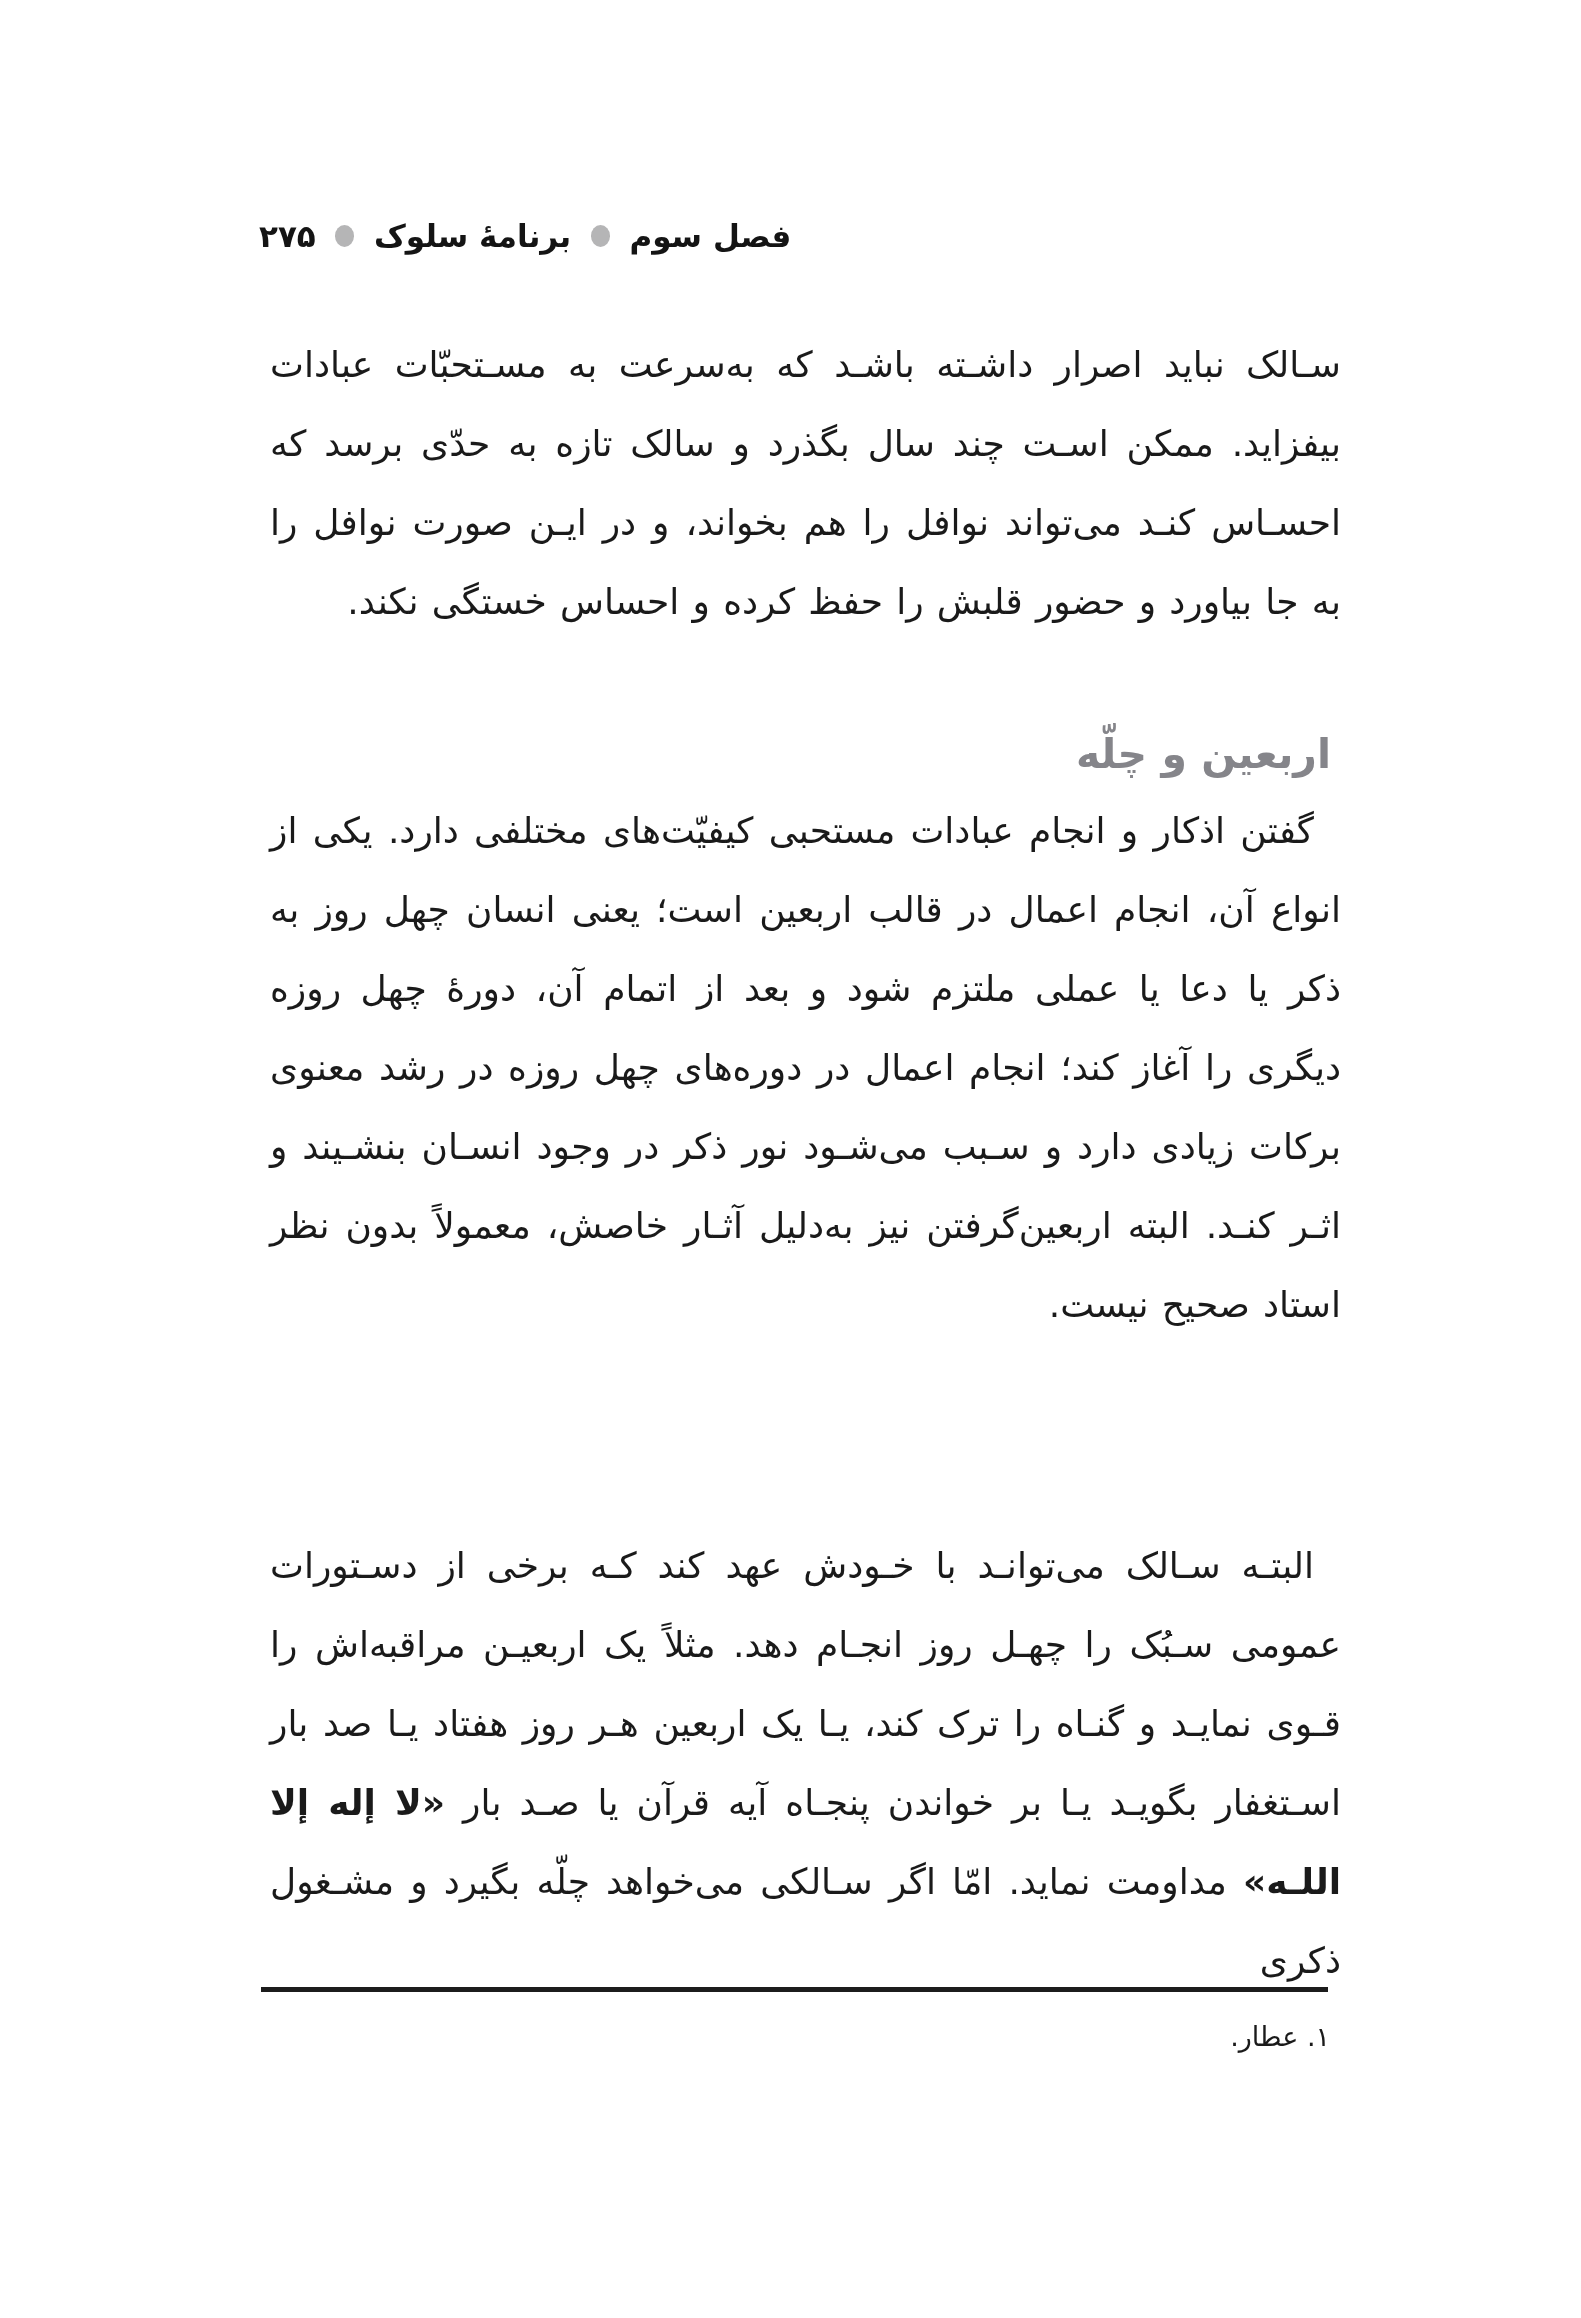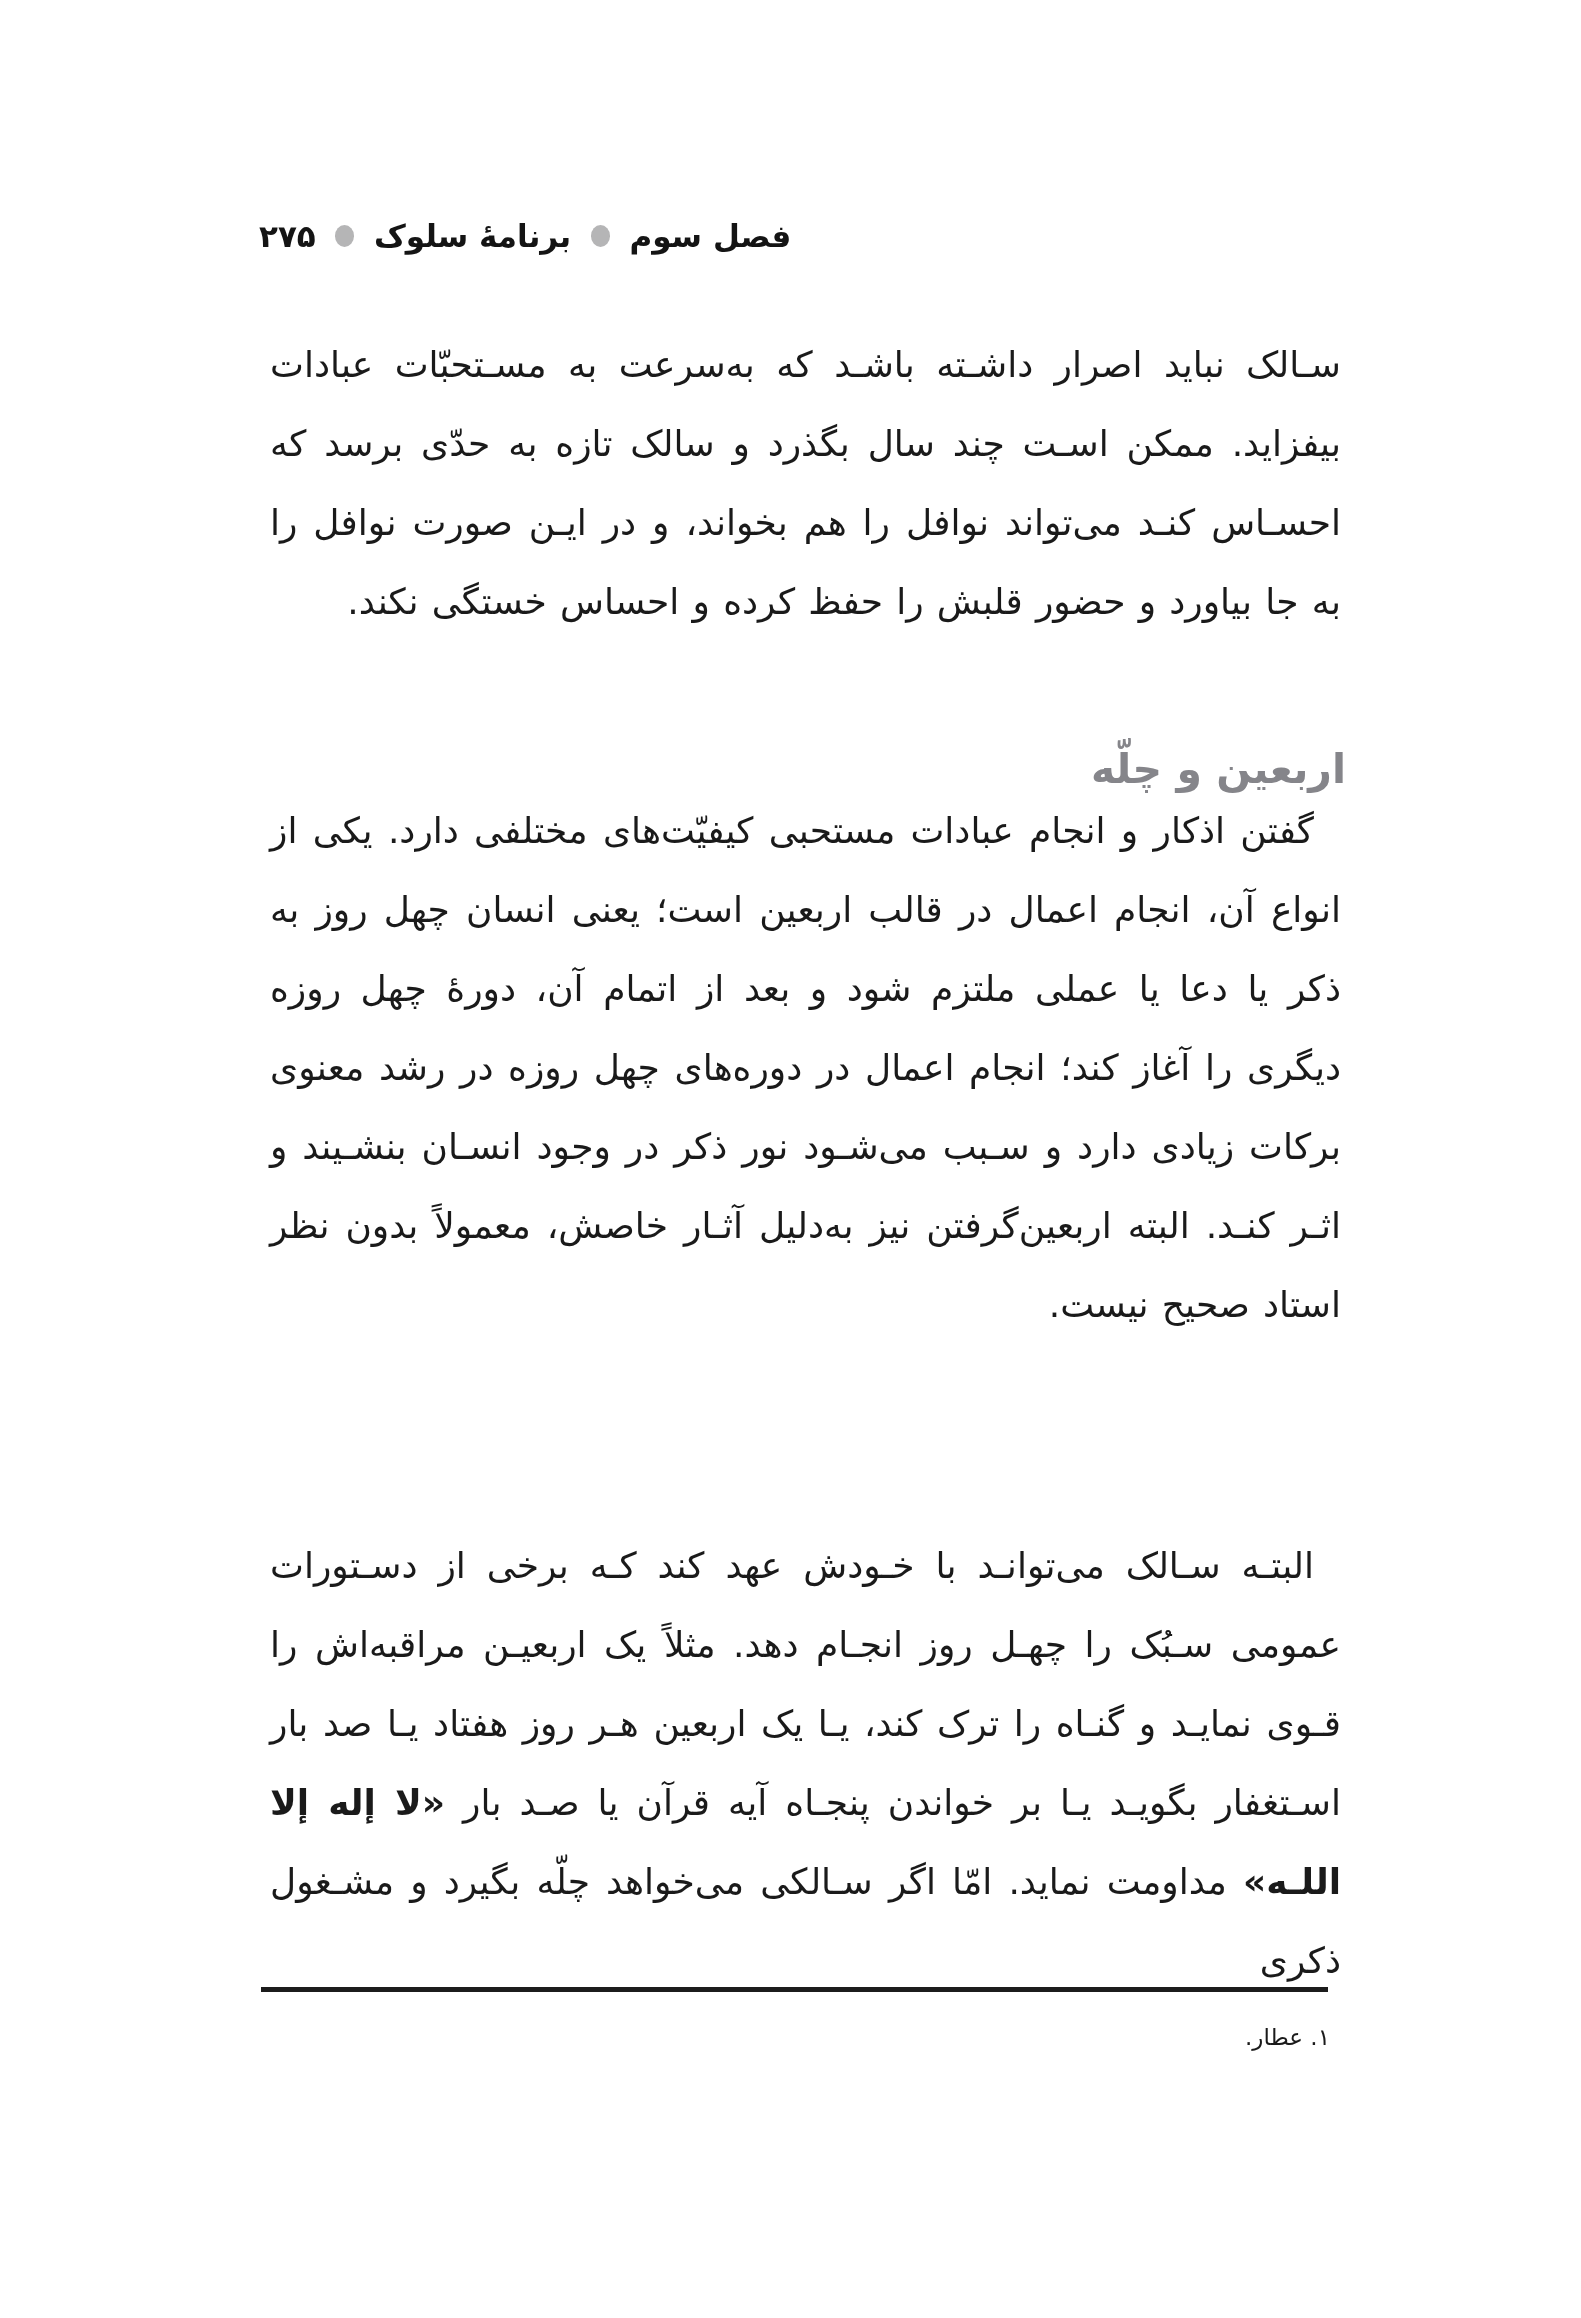--- a/index.html
+++ b/index.html
@@ -43,21 +43,21 @@
     text-align-last:right;
     color:#1a1a1a;
     word-spacing:1.8px;
   }
   .indent{text-indent:27px;}
   .p1{top:314px;}
   .section-heading{
     position:absolute;left:259px;width:1071px;
     top:714px;
     direction:rtl;
-    margin:16px;
+    margin:1px;
     font-size:41px;
     font-weight:bold;
     color:#85858a;
     text-align:right;
     line-height:79px;
   }
   .p2{top:780px;}
   .verse{
     position:absolute;left:259px;width:1071px;
     top:1367px;
@@ -84,21 +84,21 @@
   .kalima{font-weight:bold;}
   .footnote-rule{
     position:absolute;left:261px;width:1067px;
     top:1987px;height:4.5px;
     background:#1c1c1c;
   }
   .footnote{
     position:absolute;left:259px;width:1071px;
     top:2010px;
     direction:rtl;
-    font-size:23px;
+    font-size:27px;
     line-height:54px;
     text-align:right;
     color:#1a1a1a;
   }
 </style>
 </head>
 <body>
 
 <div class="page" lang="fa">
 

